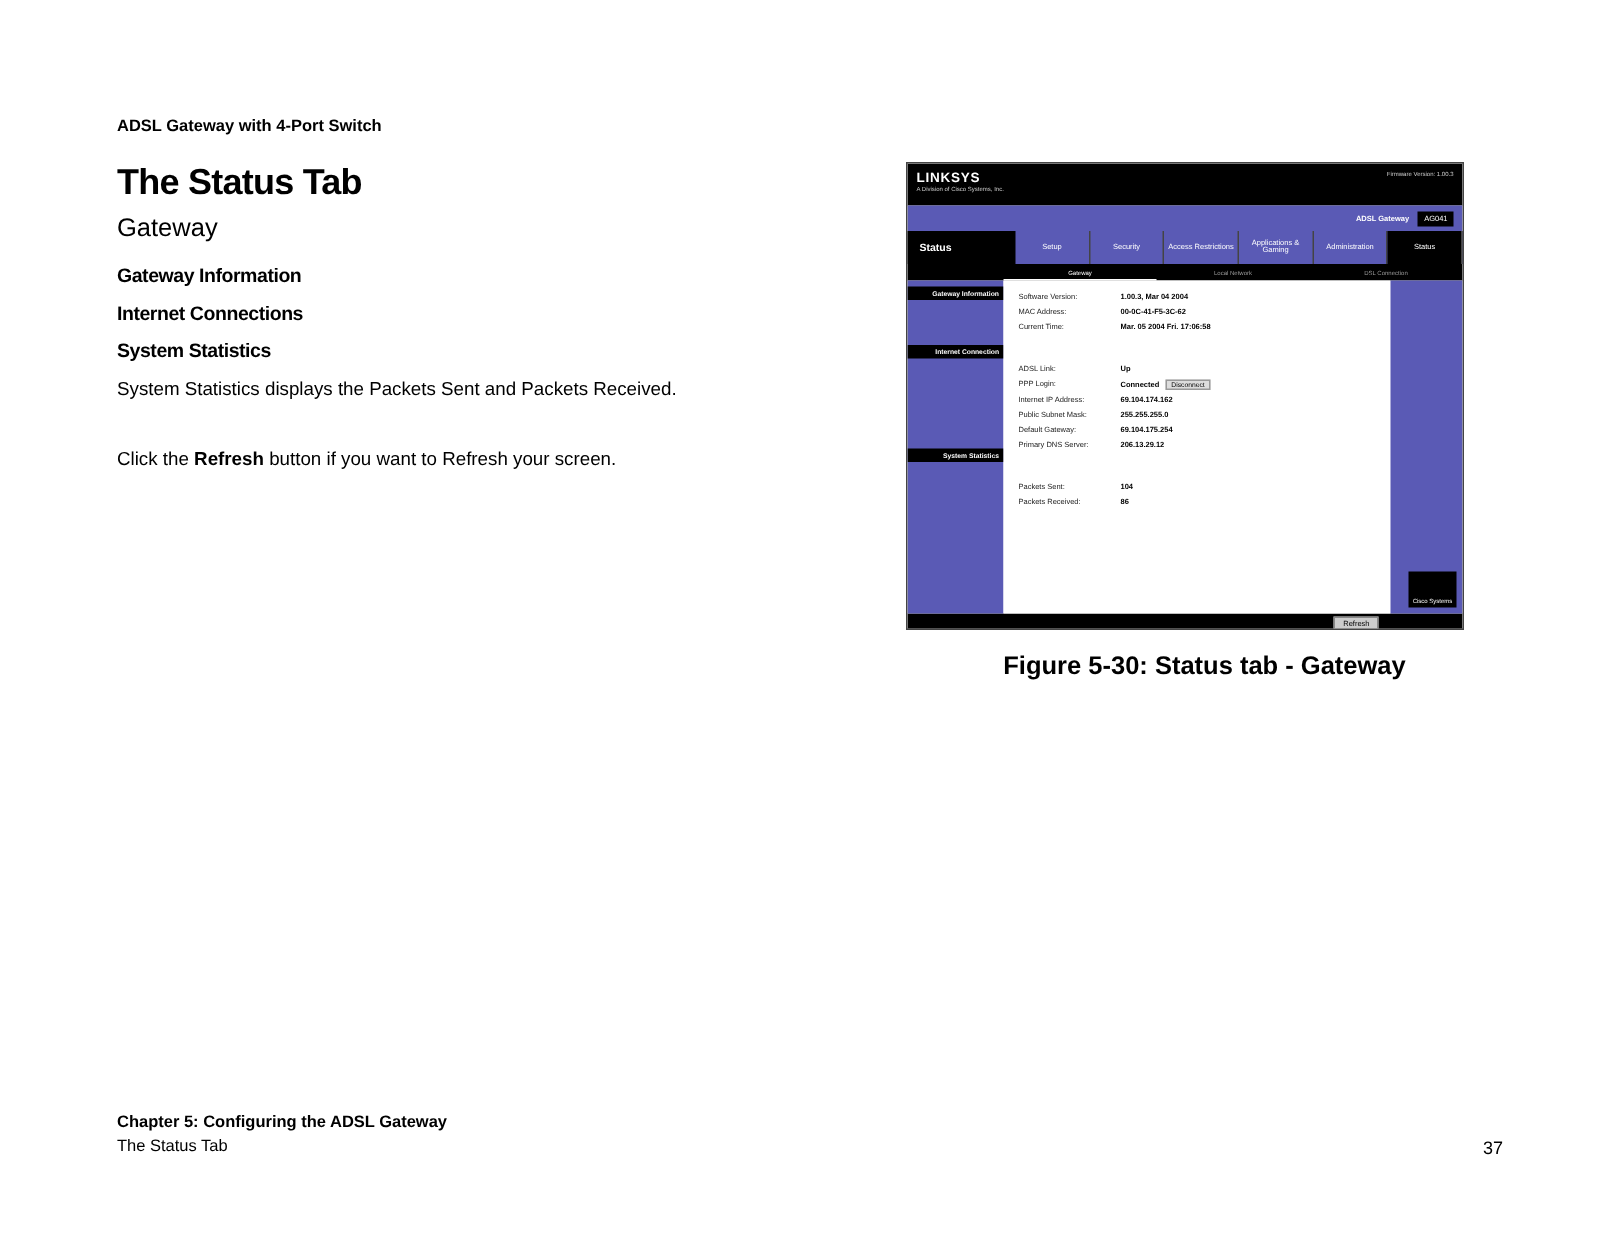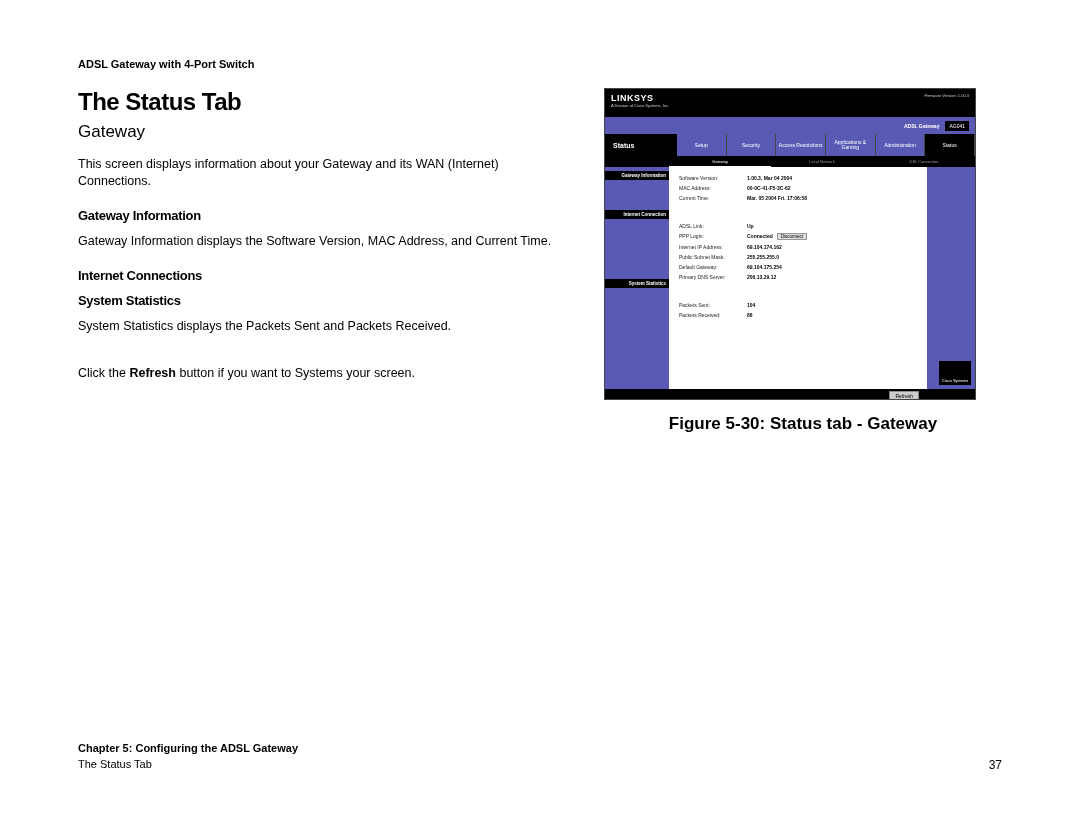--- a/index.html
+++ b/index.html
@@ -6,21 +6,21 @@
     margin: 0;
     padding: 0;
     font-family: Arial, Helvetica, sans-serif;
     background: #fff;
     width: 1080px;
     height: 834px;
     position: relative;
     color: #000;
   }
   .page {
-    padding: 58px 78px 0 78px;
+    padding: 78px 78px 0 78px;
     box-sizing: border-box;
     width: 1080px;
     height: 834px;
     position: relative;
   }
   .header {
     font-size: 11px;
     font-weight: bold;
     margin-bottom: 18px;
   }
@@ -237,32 +237,30 @@
 </head>
 <body>
 
 <div class="page">
   <div class="header">ADSL Gateway with 4-Port Switch</div>
 
   <div class="two-col">
     <div class="left">
       <h1>The Status Tab</h1>
       <h2>Gateway</h2>
-      <div class="para">This screen displays information about your Gateway and its WAN (Internet) Connections.</div>
 
       <h3>Gateway Information</h3>
-      <div class="para">Gateway Information displays the Software Version, MAC Address, and Current Time.</div>
 
       <h3>Internet Connections</h3>
 
       <h3>System Statistics</h3>
       <div class="para">System Statistics displays the Packets Sent and Packets Received.</div>
 
       <div class="para" style="margin-top:30px;">
-        <span>Click the </span><b>Refresh</b><span> button if you want to Systems your screen.</span>
+        <span>Click the </span><b>Refresh</b><span> button if you want to Refresh your screen.</span>
       </div>
     </div>
 
     <div class="right">
 
       <div class="router">
         <div class="router-top">
           <div>
             <div class="brand">LINKSYS</div>
             <div class="sub-brand">A Division of Cisco Systems, Inc.</div>

